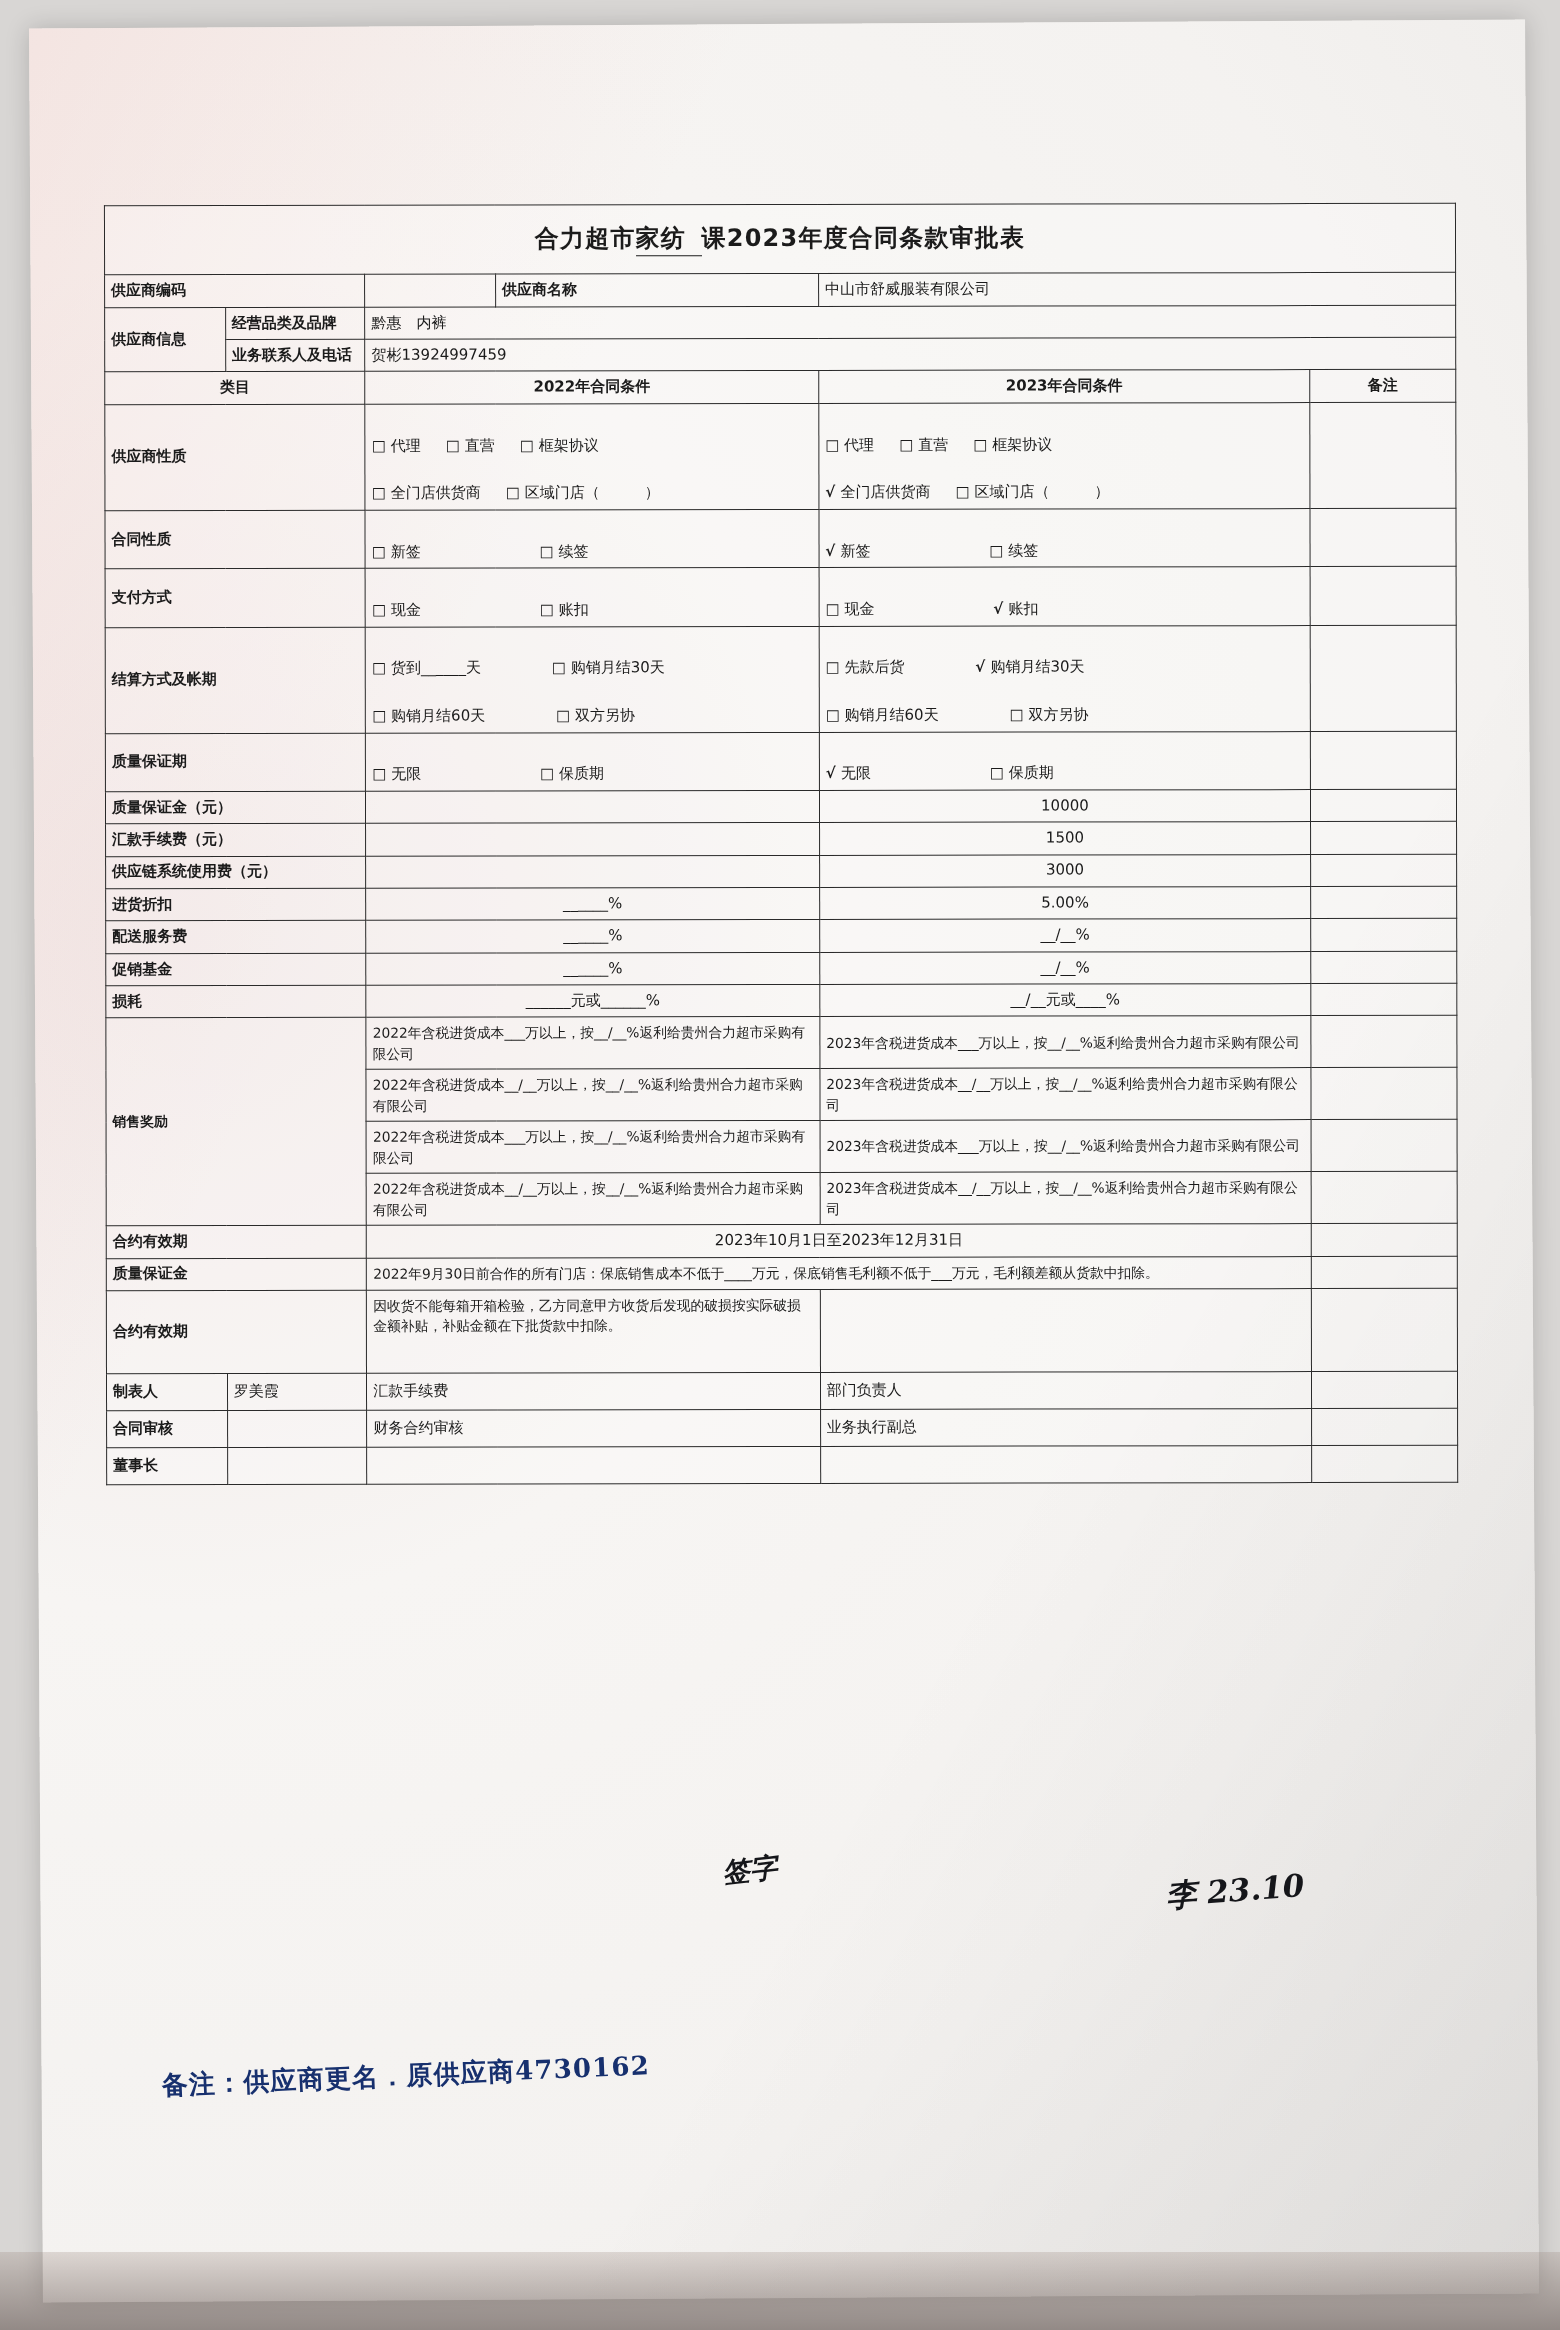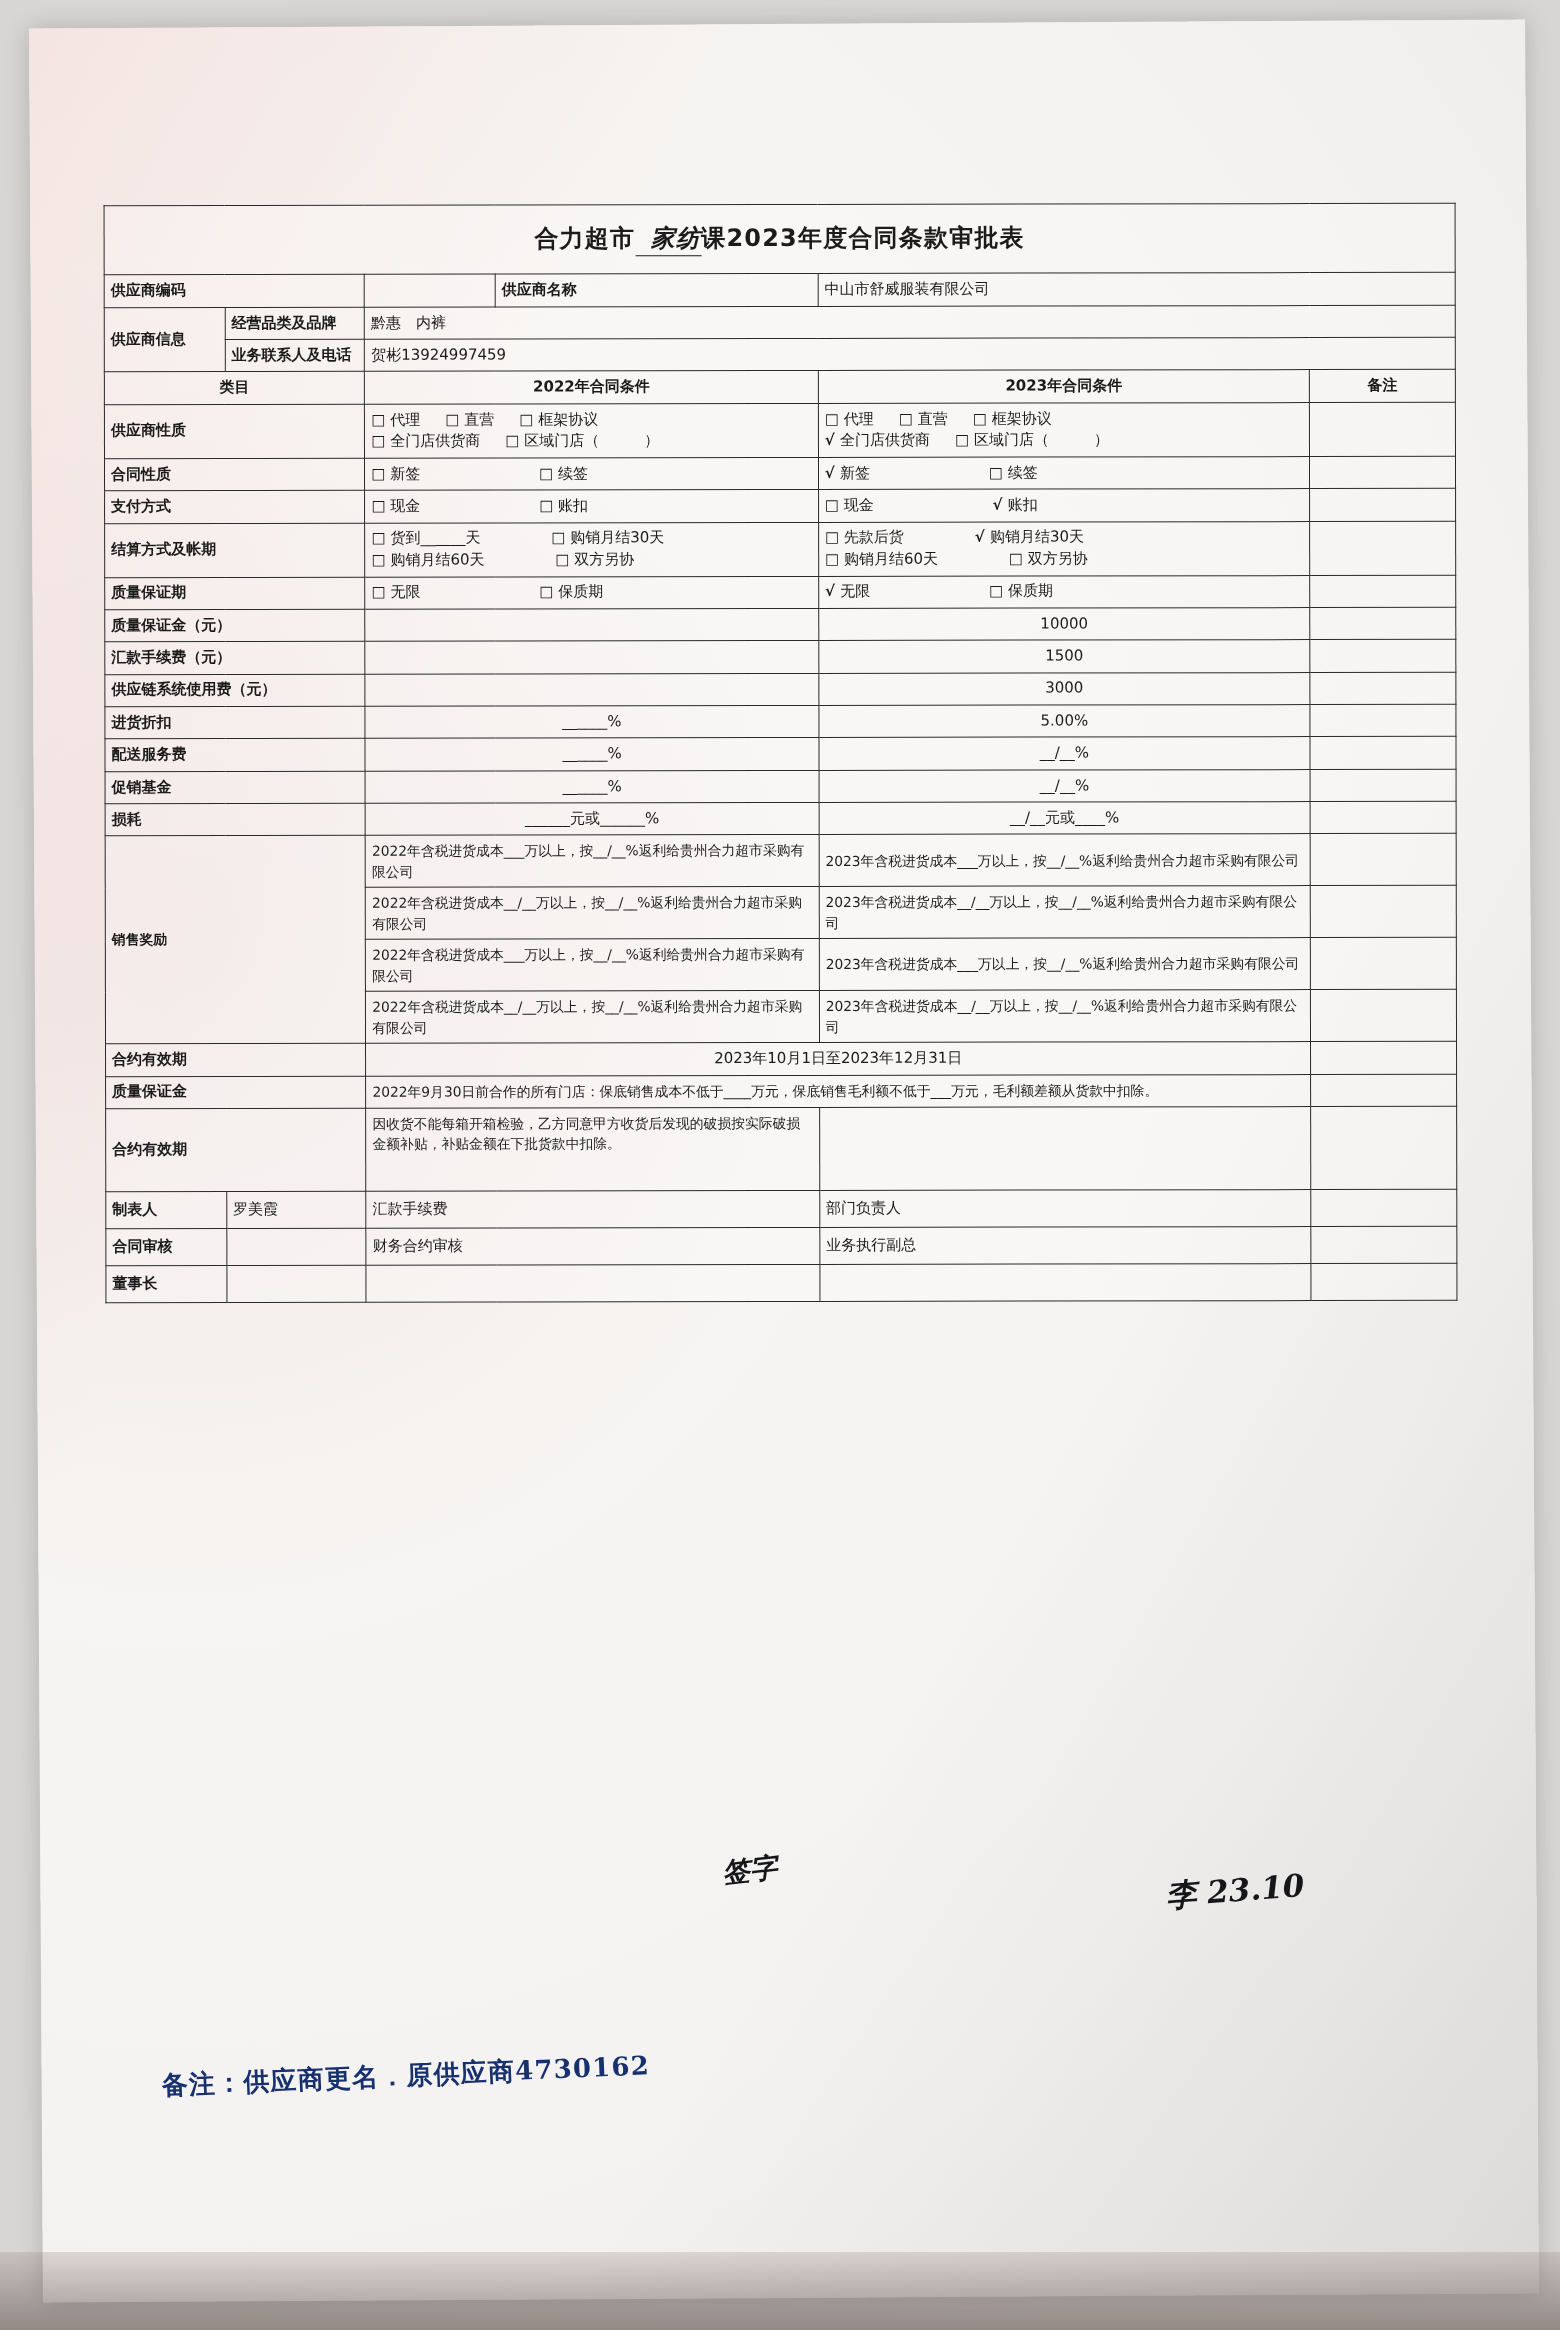--- a/index.html
+++ b/index.html
@@ -50,27 +50,26 @@
     text-align:center;
     font-size:24px;
     font-weight:bold;
     letter-spacing:1.2px;
     padding:15.6px 0 17px 0;
   }
   .title-cell .blank{
     display:inline-block;
     min-width:66px;
     border-bottom:1.2px solid #1b1b1b;
-    text-align:right;
-    font-style:italic;
+    text-align:left;
   }
   .lbl{ white-space:nowrap;font-weight:bold; }
   .ctr{ text-align:left; }
   .hdr{ text-align:center; font-weight:bold; }
-  .opt{ display:inline-block; margin-right:20.3px; white-space:nowrap;}
+  .opt{ display:inline-block; margin-right:20.3px; white-space:nowrap;margin-top:26px;}
   .box::before{ content:"□ "; }
   .chk::before{ content:"√ "; font-weight:bold; }
   .val{ text-align:center; }
   .bonus td{ font-size:13.8px; line-height:1.5;}
   .sm{ font-size:13.8px; }
   .sig{ height:37px; }
   .handnote{
     position:absolute;
     font-family:"DejaVu Serif","Liberation Serif",serif;
     color:#1d2a6e;

